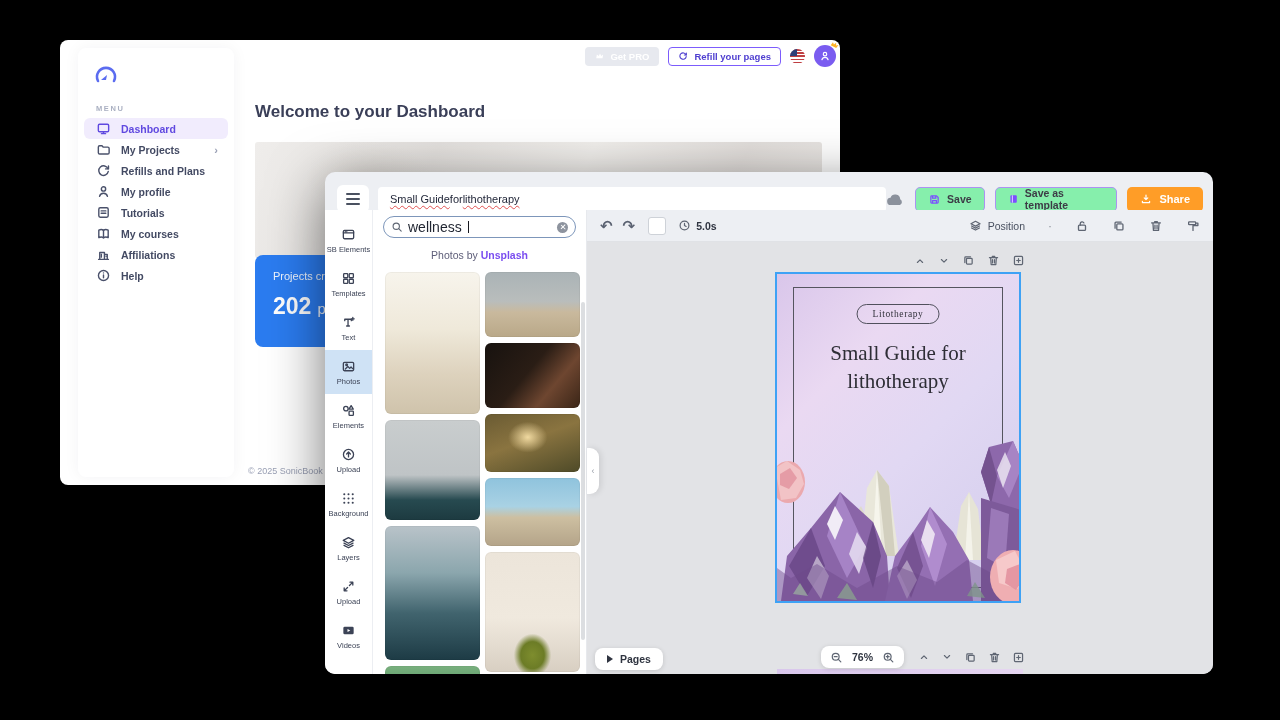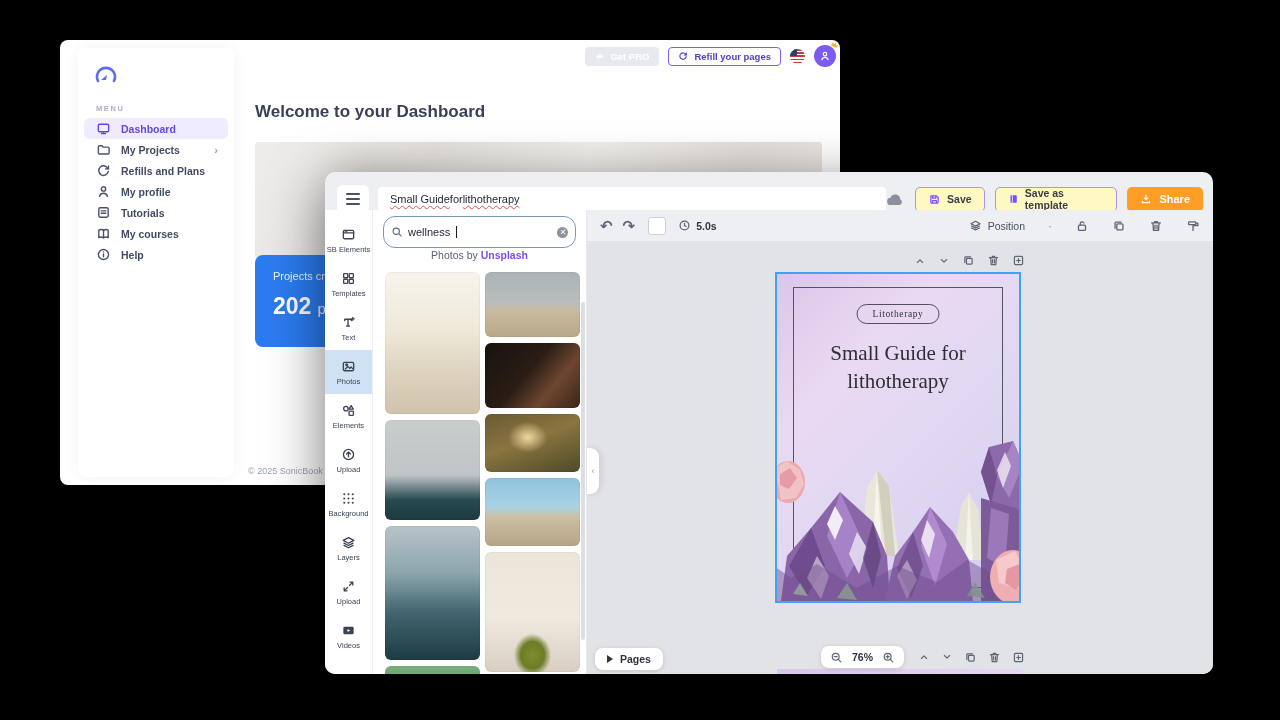--- a/index.html
+++ b/index.html
@@ -53,35 +53,35 @@
              padding:16px 10px 0 12px; }
   .hamburger { width:34px; height:28px; background:#fff; border-radius:6px; display:flex; flex-direction:column;
                align-items:center; justify-content:center; gap:3px; cursor:pointer; }
   .hamburger i { display:block; width:14px; height:1.8px; background:#4a5160; border-radius:1px; }
   .etitle { margin-left:9px; width:540px; height:25px; background:#fff; border-radius:4px; display:flex;
             align-items:center; padding:0 12px; font-size:11px; color:#23283a; }
   .sp-err { text-decoration:underline; text-decoration-style:wavy; text-decoration-color:#e05252;
             text-decoration-thickness:1px; text-underline-offset:2px; }
   .ecloud { margin-left:auto; display:flex; align-items:center; }
   .btn-save, .btn-savetpl { margin-left:10px; height:25px; display:flex; align-items:center; gap:6px;
-            padding:0 12px; background:#fef9c3; border:1px solid #ab93f2; border-radius:5px;
+            padding:0 12px; background:#86efac; border:1px solid #ab93f2; border-radius:5px;
             font-size:10.5px; font-weight:600; color:#3c3c46; cursor:pointer; }
   .btn-share { margin-left:10px; height:25px; display:flex; align-items:center; gap:7px; padding:0 13px;
             background:#ff9d27; border-radius:5px; font-size:11px; font-weight:bold; color:#fff; cursor:pointer; }
 
   .ebody { position:absolute; left:0; top:38px; right:0; bottom:0; display:flex; }
   .rail { width:48px; background:#fff; border-right:1px solid #eceef2; padding-top:8px;
           display:flex; flex-direction:column; }
   .rail-item { height:44px; display:flex; flex-direction:column; align-items:center; justify-content:center;
                gap:3px; font-size:7.5px; color:#3c4356; cursor:pointer; }
   .rail-item.active { background:#cfe2f5; }
 
   .panel { width:214px; background:#fff; border-right:1px solid #e7e9ed; position:relative; overflow:hidden; }
-  .searchbox { position:absolute; left:10px; top:6px; width:193px; height:32px; border:1.5px solid #7d96ba;
-               border-radius:12px; display:flex; align-items:center; gap:5px; padding:8px 7px; font-size:11px; color:#1f2430; }
+  .searchbox { position:absolute; left:10px; top:6px; width:193px; height:22px; border:1.5px solid #7d96ba;
+               border-radius:12px; display:flex; align-items:center; gap:5px; padding:8px 7px; font-size:14px; color:#1f2430; }
   .caret { display:inline-block; width:1px; height:12px; background:#16181f; margin-left:1px; }
   .clearbtn { margin-left:auto; width:11px; height:11px; border-radius:50%; background:#8d939e; position:relative; cursor:pointer; }
   .clearbtn::before, .clearbtn::after { content:""; position:absolute; left:50%; top:50%; width:5.5px; height:1.2px; background:#fff; }
   .clearbtn::before { transform:translate(-50%,-50%) rotate(45deg); }
   .clearbtn::after  { transform:translate(-50%,-50%) rotate(-45deg); }
   .attribution { position:absolute; left:0; top:39px; width:100%; text-align:center; font-size:10.5px; color:#5d5d78; }
   .attribution .lnk { color:#7a4df0; font-weight:600; cursor:pointer; }
   .pcol { position:absolute; top:62px; width:95px; display:flex; flex-direction:column; gap:6px; }
   .pcol1 { left:12px; } .pcol2 { left:112px; }
   .photo { width:95px; border-radius:6px; cursor:pointer; box-shadow:0 0 0 1px rgba(0,0,0,.04) inset; }
@@ -195,20 +195,27 @@
         </div>
         <div class="dnav-item">
           <svg class="sic" width="15" height="15" viewBox="0 0 16 16">
               <path d="M8 4.6C6.8 3.7 4.6 3.7 3 4.4v8c1.6-.7 3.8-.7 5 .2 1.2-.9 3.4-.9 5-.2v-8c-1.6-.7-3.8-.7-5 .2Z"></path>
               <path d="M8 4.6v8"></path>
             </svg>
           <span>My courses</span>
         </div>
         <div class="dnav-item">
           <svg class="sic" width="15" height="15" viewBox="0 0 16 16">
+              <path d="M2.8 13.2h10.4M4 13V5.8h5V13M9 8h3v5"></path>
+              <path d="M5.7 7.8v3M10.8 10h.01"></path>
+            </svg>
+          <span>Affiliations</span>
+        </div>
+        <div class="dnav-item">
+          <svg class="sic" width="15" height="15" viewBox="0 0 16 16">
               <circle cx="8" cy="8" r="5.4"></circle>
               <path d="M8 7.4v3.1M8 5.2v.01"></path>
             </svg>
           <span>Help</span>
         </div>
       </div>
     </div>
 
     <div class="dheader">
       <div class="btn-getpro">

